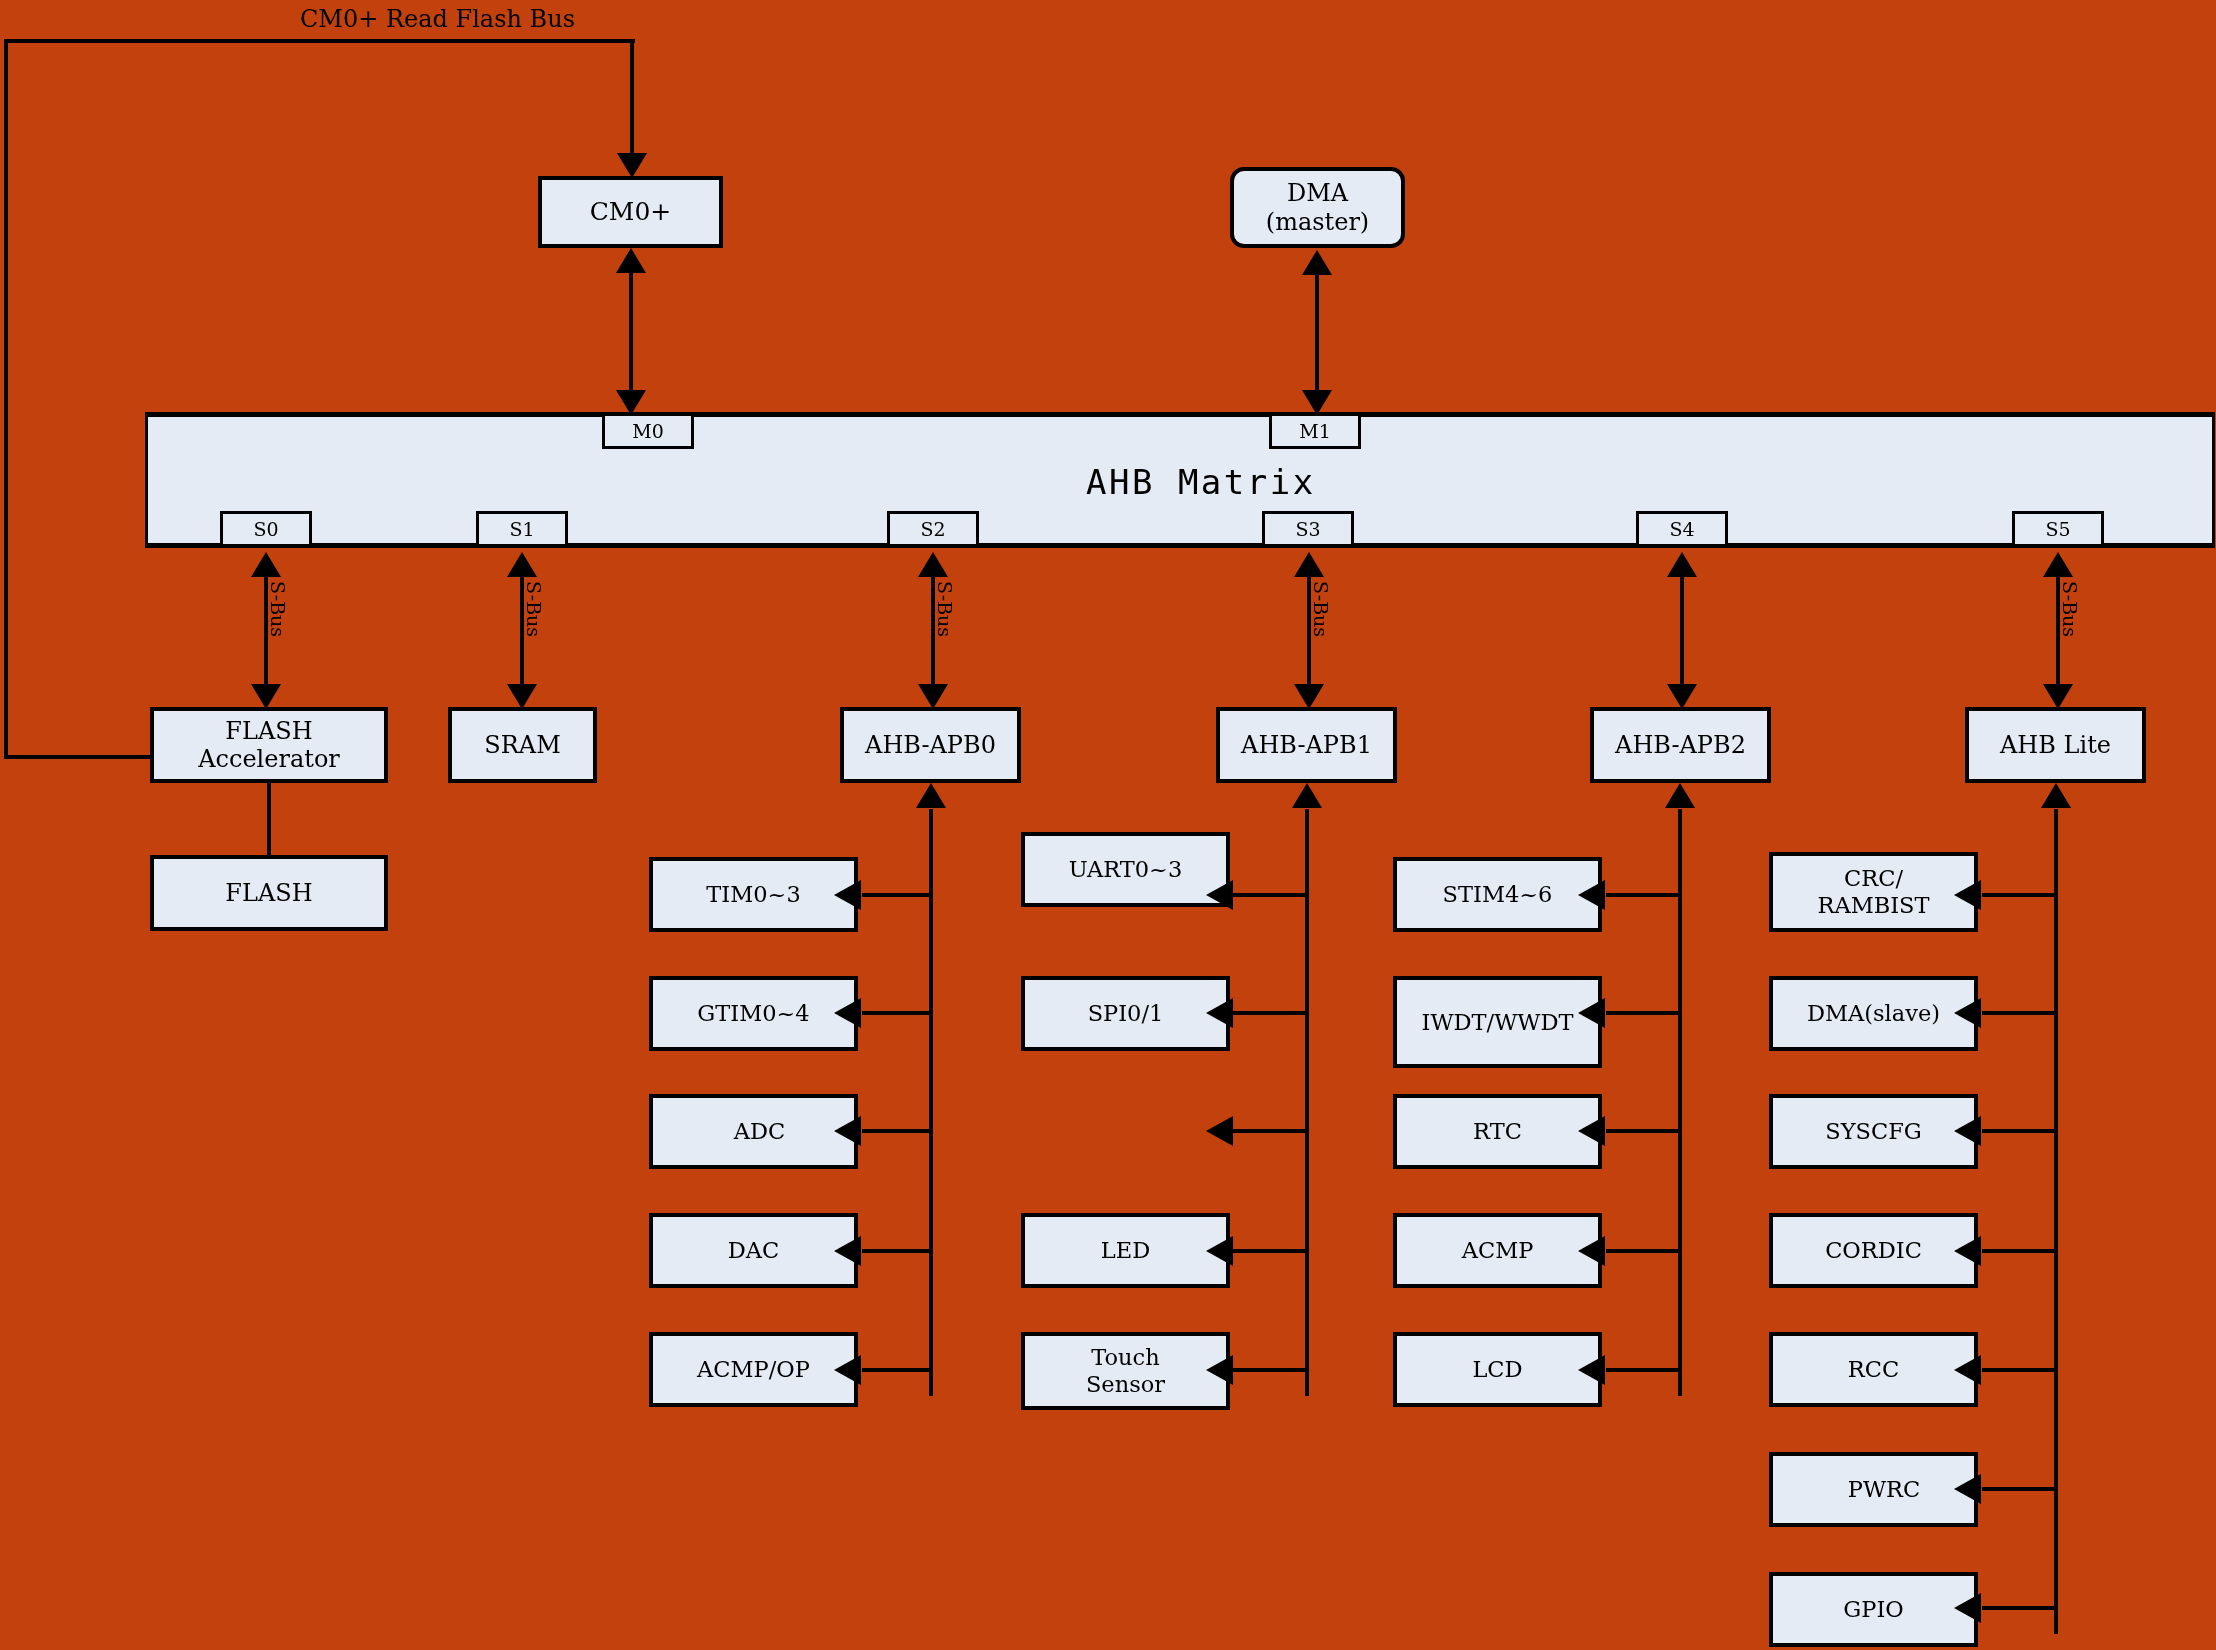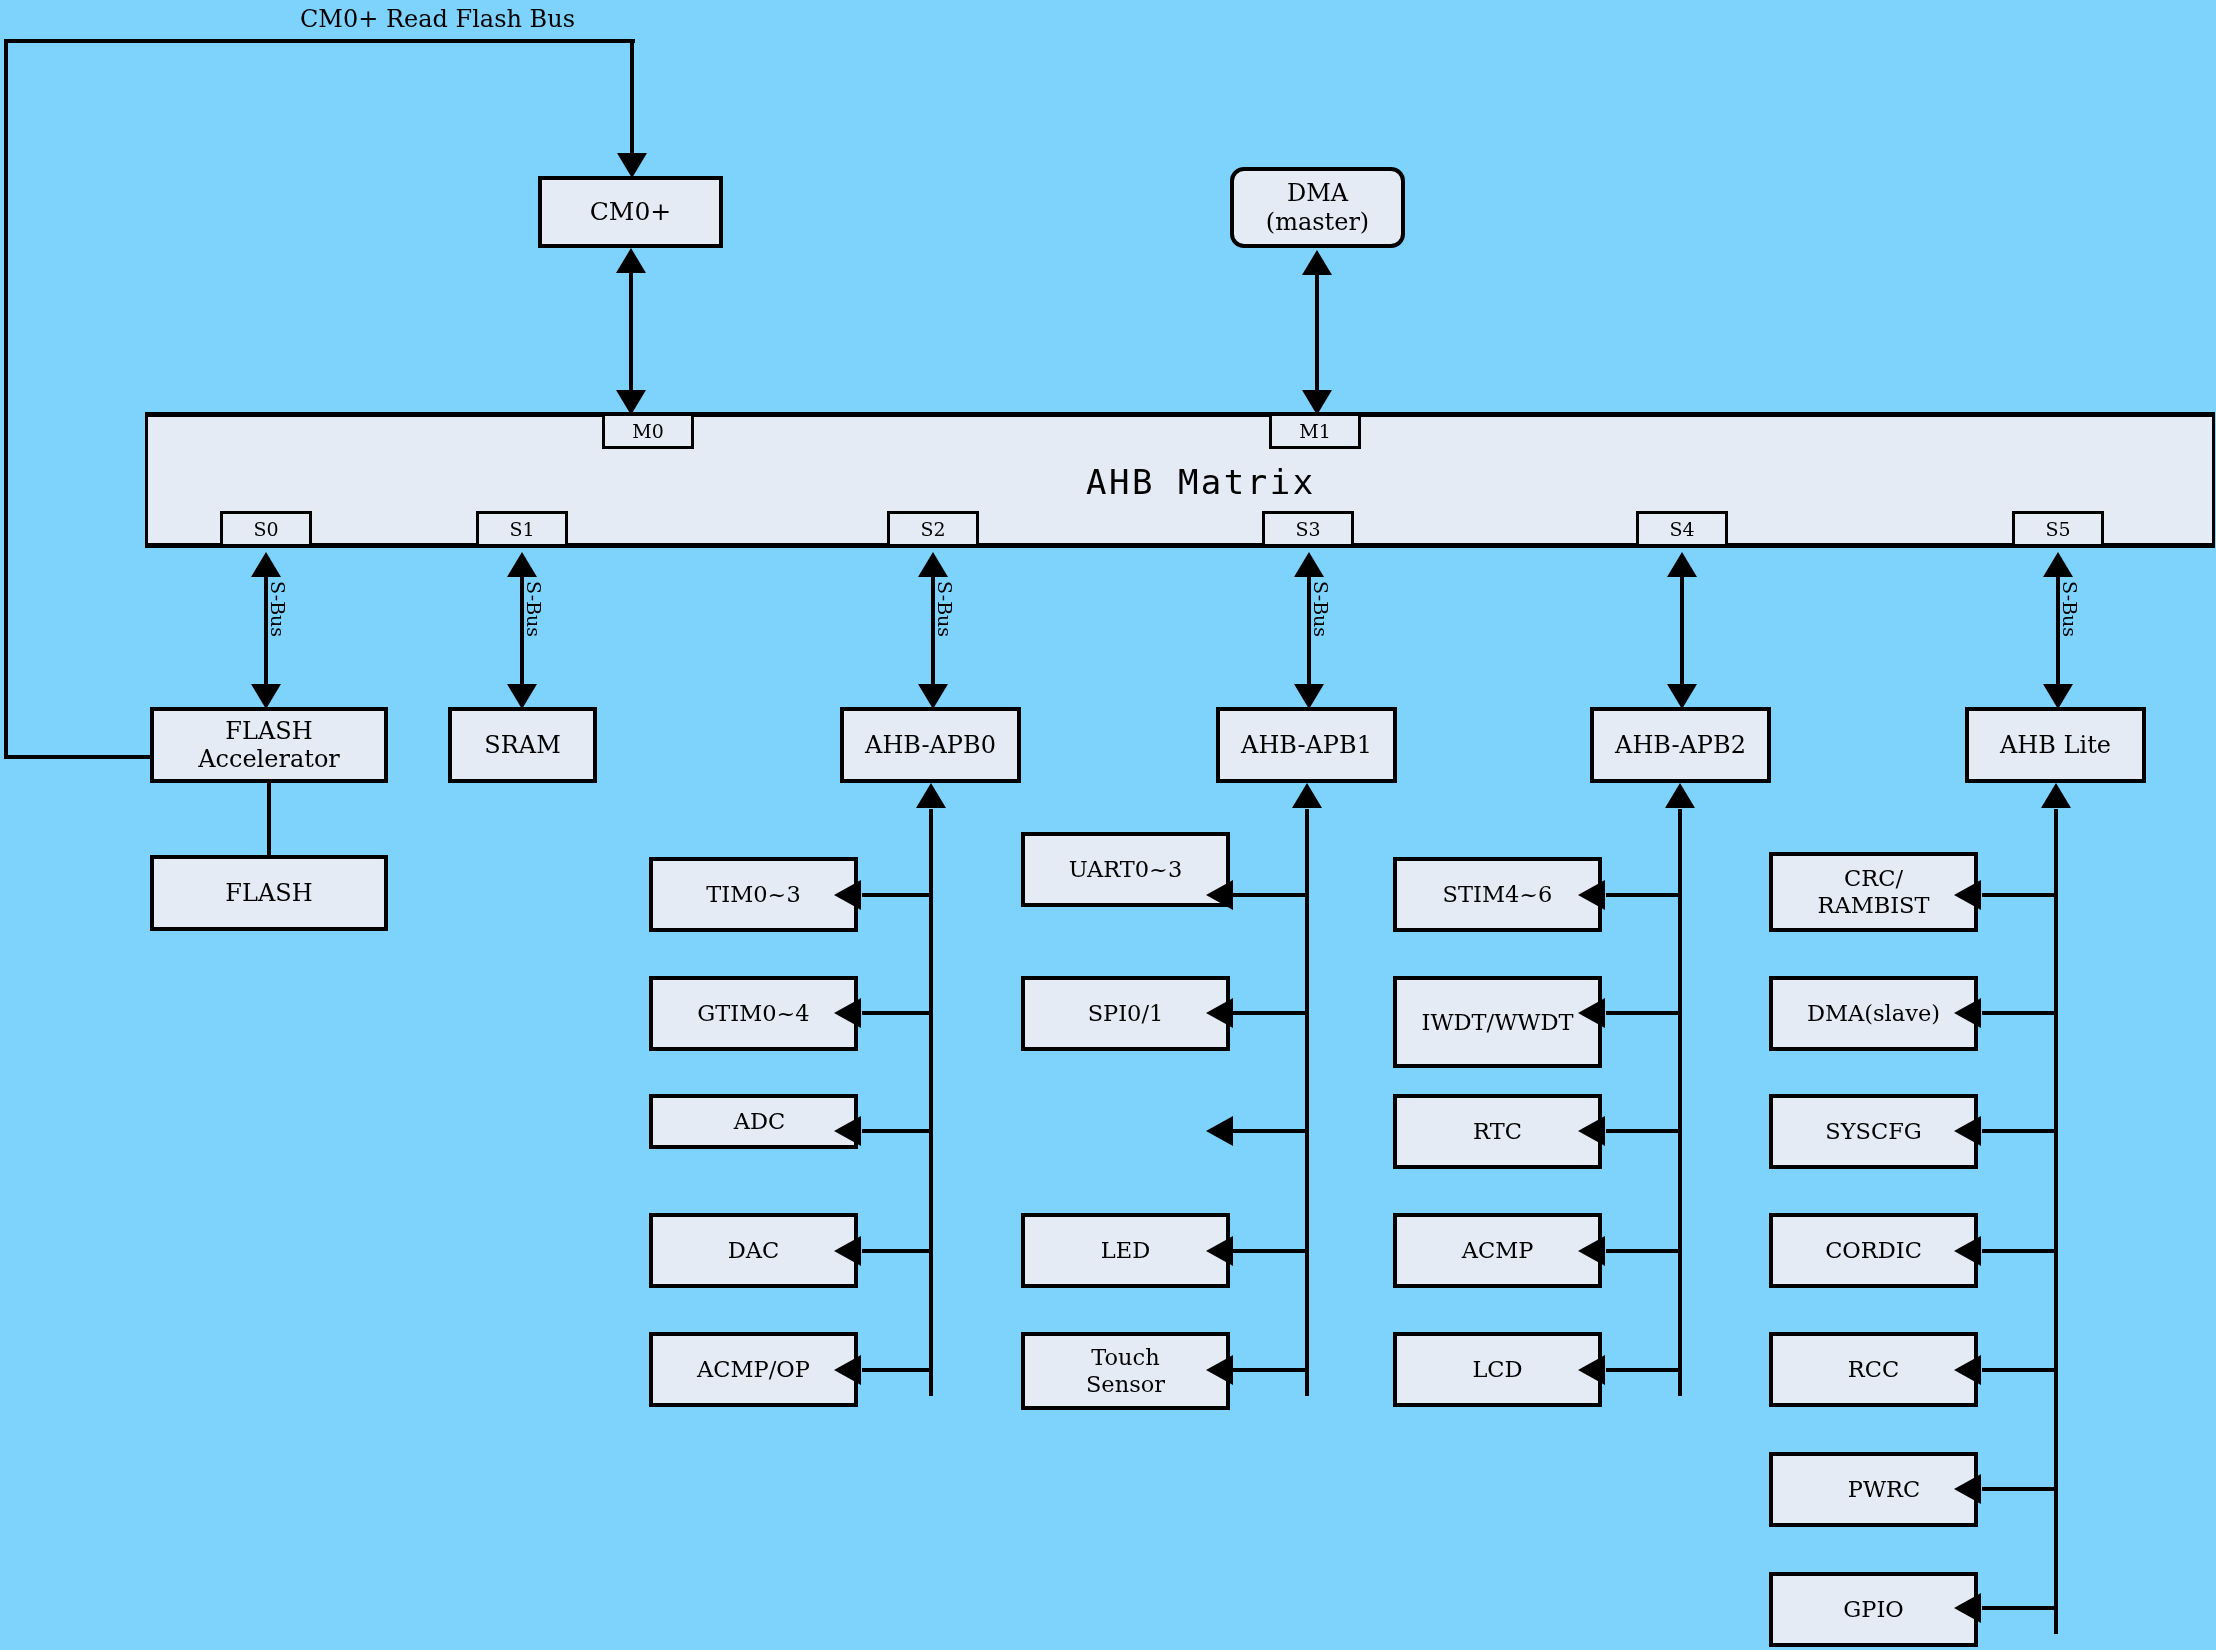--- a/index.html
+++ b/index.html
@@ -1,18 +1,18 @@
 <!DOCTYPE html>
 <html style="font-size:10px"><head>
 <meta charset="utf-8">
 <title>AHB Matrix Block Diagram</title>
 <style>
   html,body{margin:0;padding:0;background:#ffffff;}
   body{font-family:"DejaVu Serif", serif;}
-  #stage{position:relative;width:2216px;height:1651px;background:#7dd3fc;overflow:hidden;}
+  #stage{position:relative;width:2216px;height:1651px;background:#c2410c;overflow:hidden;}
   .blk{
     position:absolute;
     box-sizing:border-box;
     background:#e5ebf5;
     border:4.4px solid #000;
     display:flex;align-items:center;justify-content:center;
     text-align:center;
     font-family:"DejaVu Serif", serif;
     color:#000;
     line-height:1.18;
@@ -159,21 +159,21 @@
   <div class="arr-up" style="left:916px;top:783px;"></div>
 
   <div class="blk fs36" style="left:649px;top:857px;width:209px;height:75px;">TIM0~3</div>
   <div class="hline" style="left:862px;top:893px;width:70px;"></div>
   <div class="arr-left" style="left:834px;top:880px;"></div>
 
   <div class="blk fs36" style="left:649px;top:976px;width:209px;height:75px;">GTIM0~4</div>
   <div class="hline" style="left:862px;top:1011px;width:70px;"></div>
   <div class="arr-left" style="left:834px;top:998px;"></div>
 
-  <div class="blk fs36" style="left:649px;top:1094px;width:209px;height:55px;padding-left:12px;">ADC</div>
+  <div class="blk fs36" style="left:649px;top:1094px;width:209px;height:75px;padding-left:12px;">ADC</div>
   <div class="hline" style="left:862px;top:1129px;width:70px;"></div>
   <div class="arr-left" style="left:834px;top:1116px;"></div>
 
   <div class="blk fs36" style="left:649px;top:1213px;width:209px;height:75px;">DAC</div>
   <div class="hline" style="left:862px;top:1249px;width:70px;"></div>
   <div class="arr-left" style="left:834px;top:1236px;"></div>
 
   <div class="blk fs36" style="left:649px;top:1332px;width:209px;height:75px;">ACMP/OP</div>
   <div class="hline" style="left:862px;top:1368px;width:70px;"></div>
   <div class="arr-left" style="left:834px;top:1355px;"></div>

